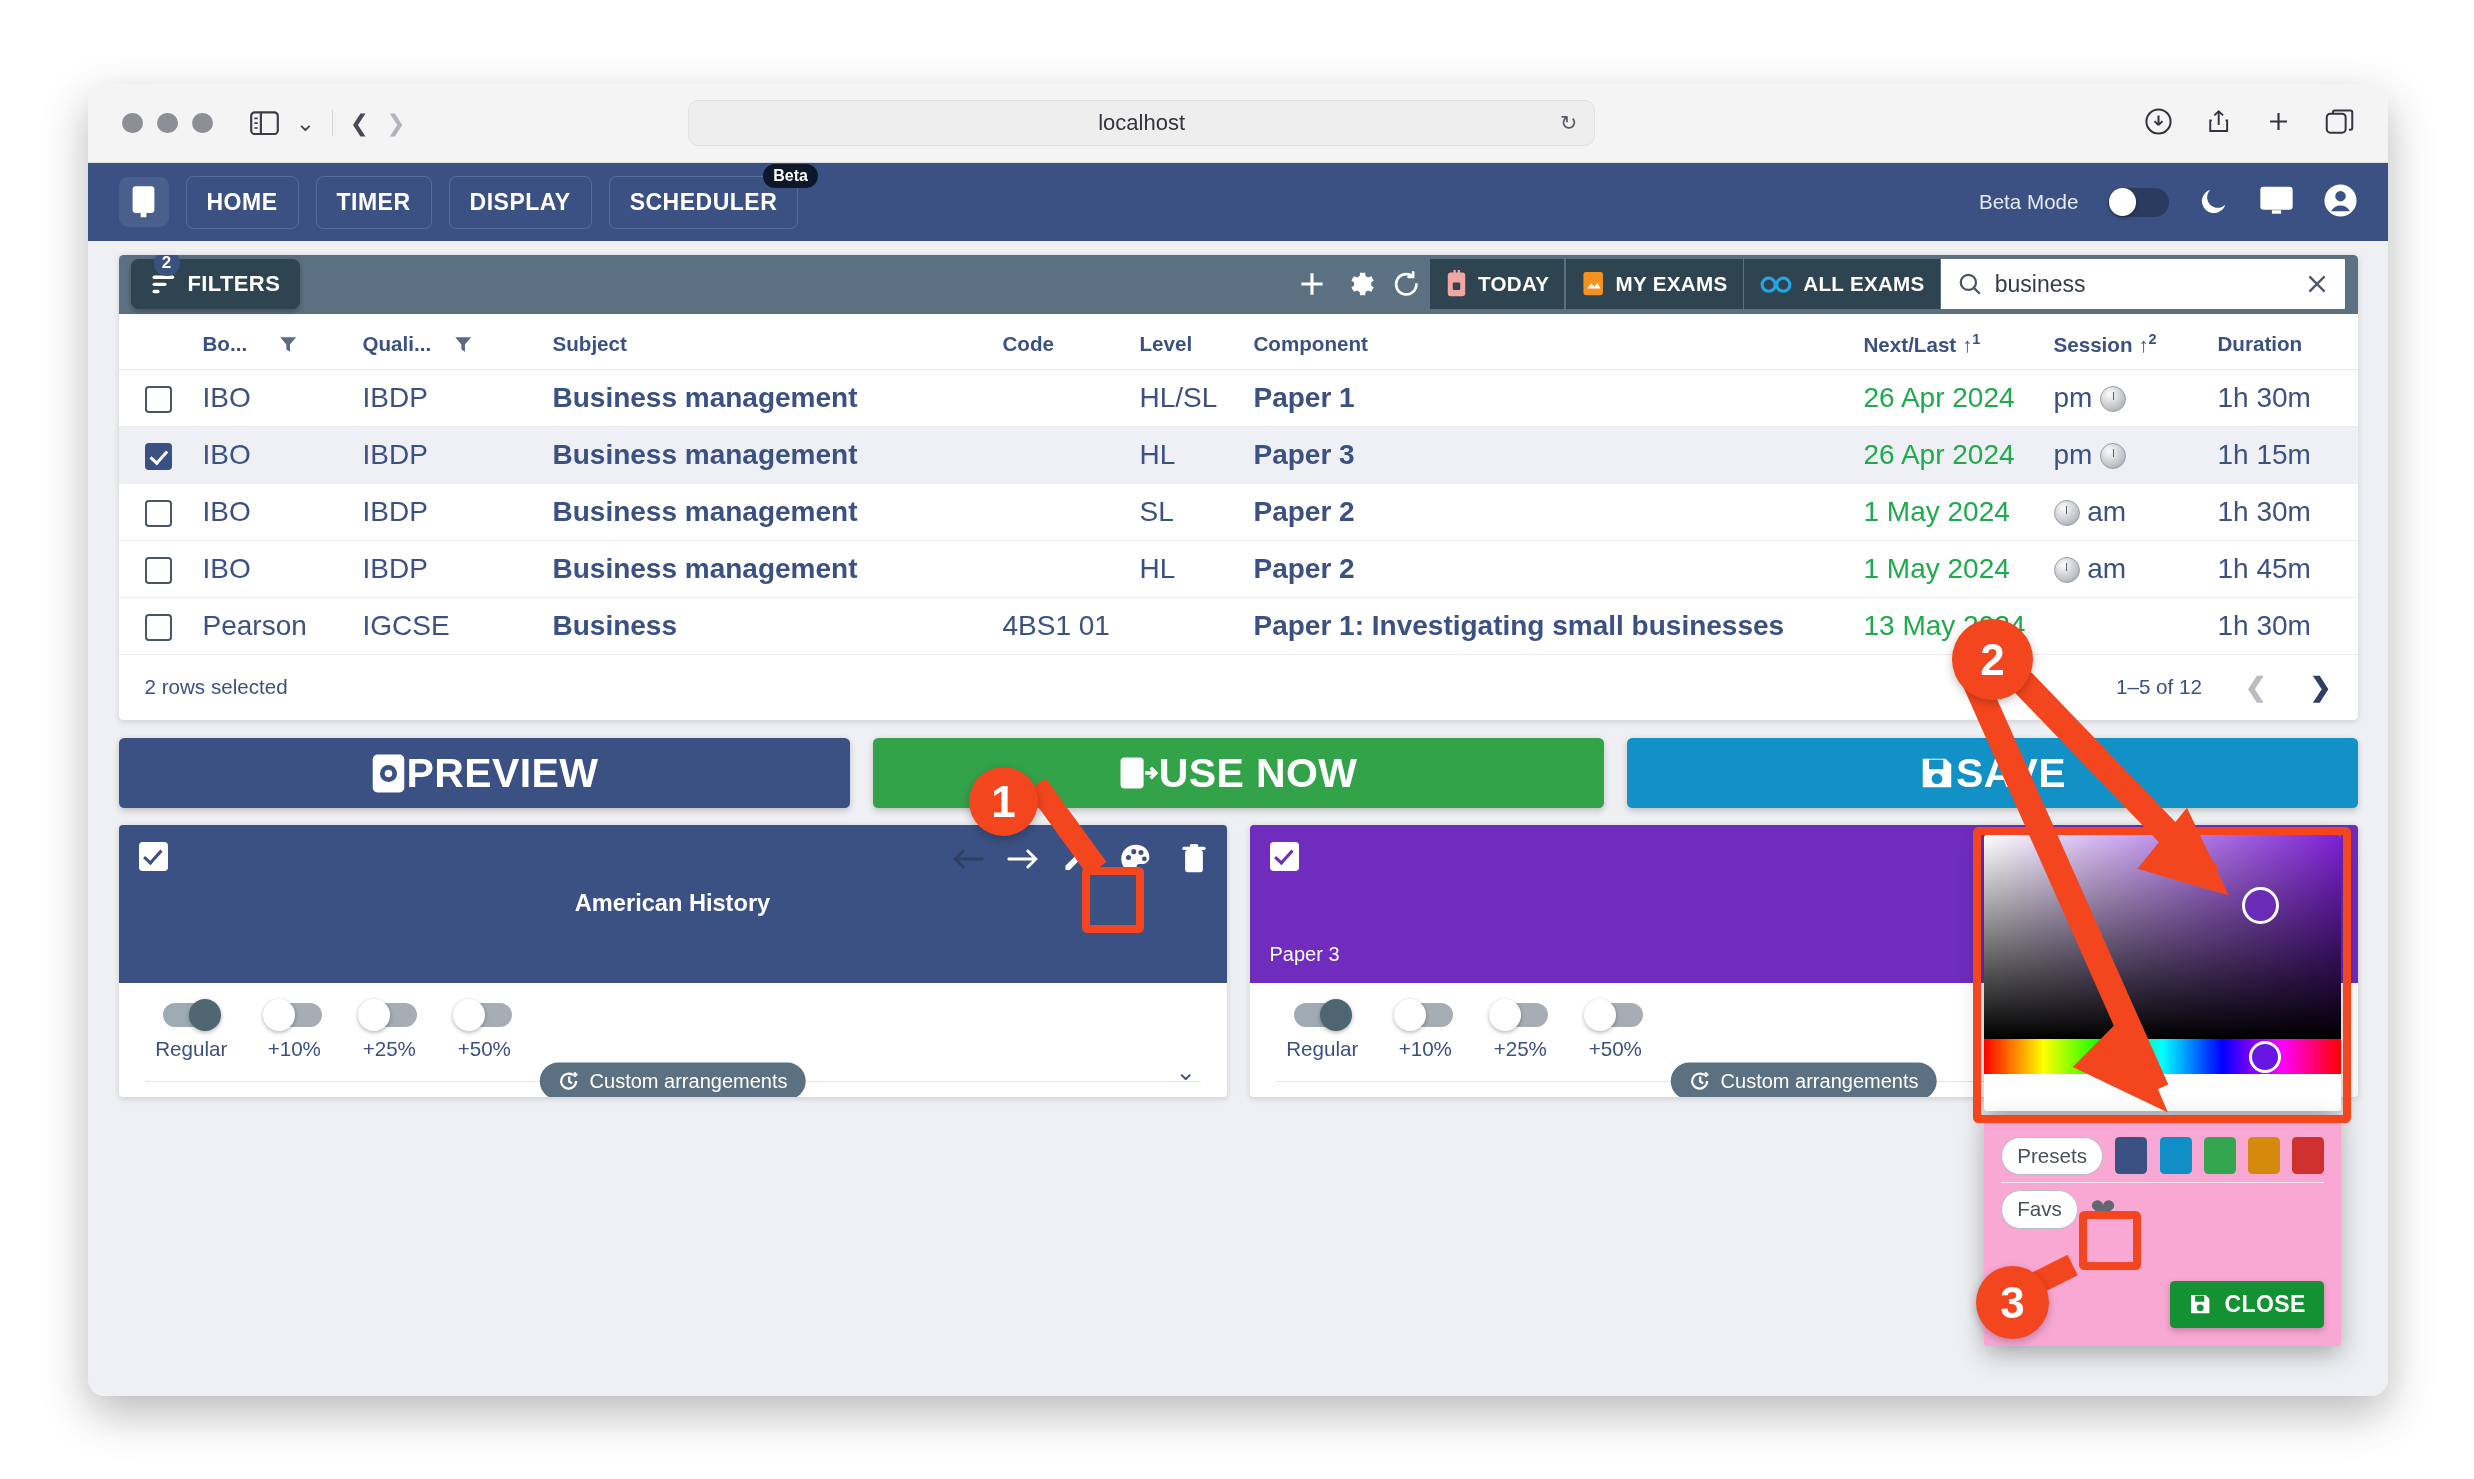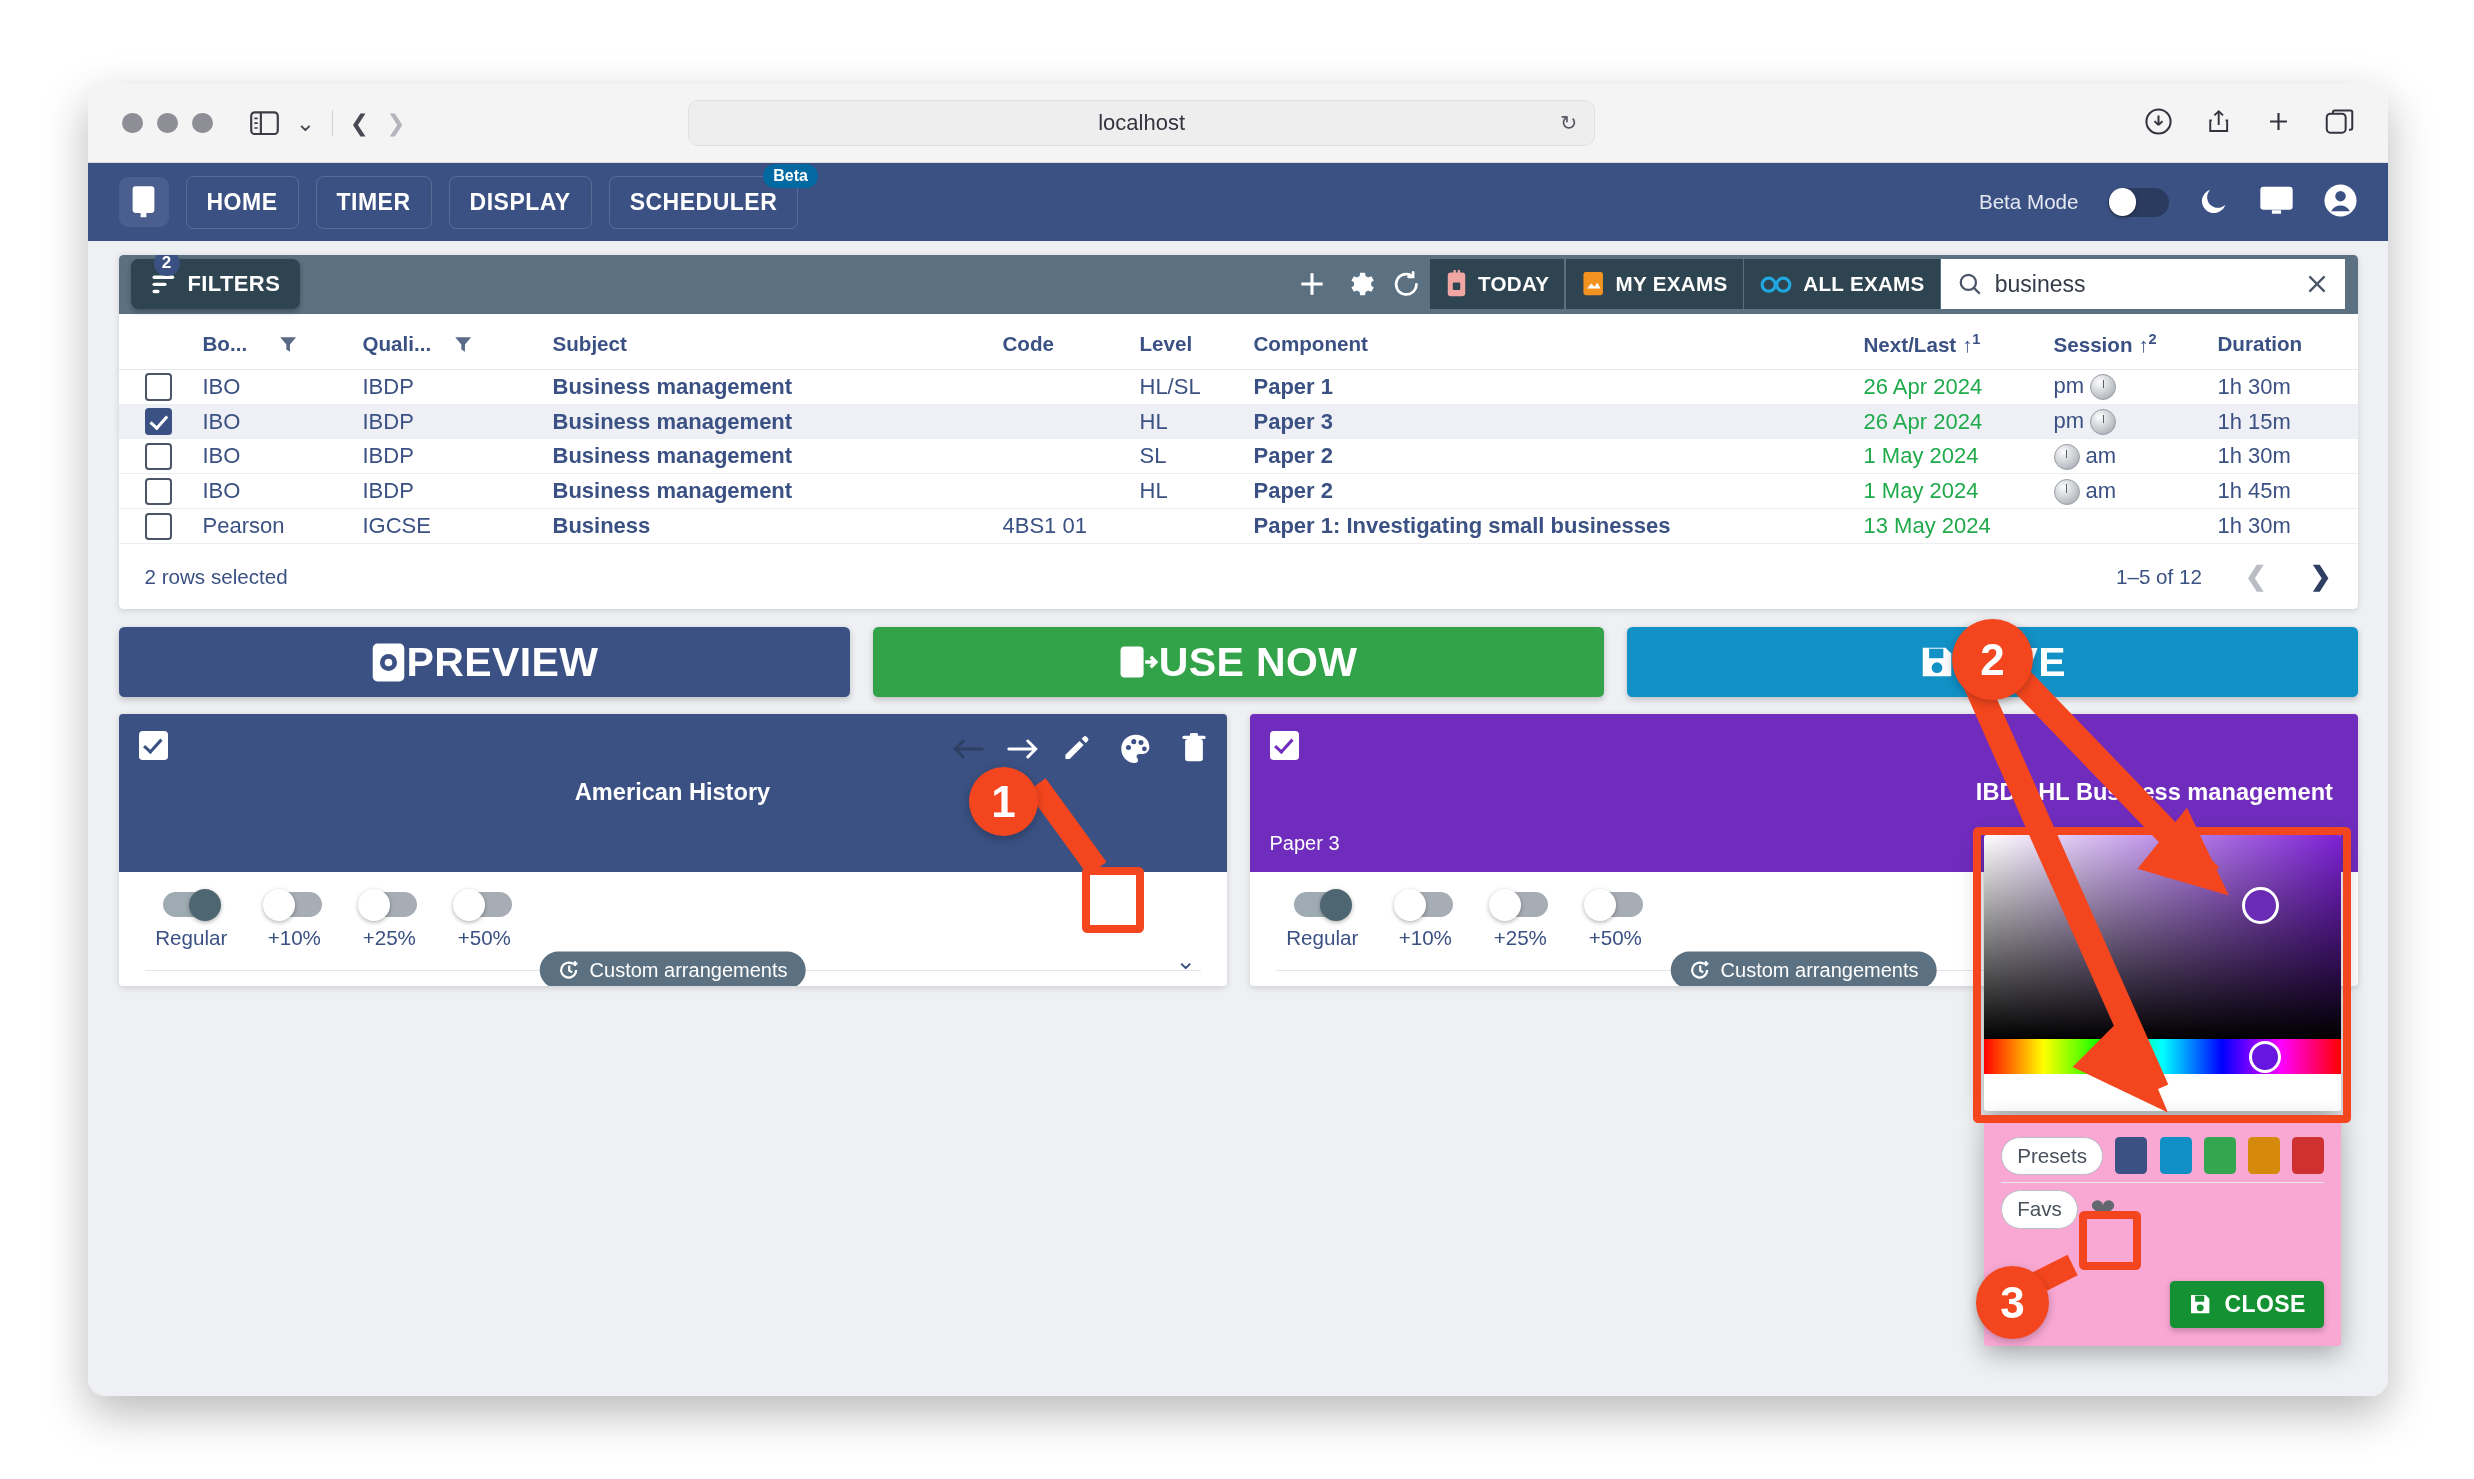--- a/index.html
+++ b/index.html
@@ -58,21 +58,21 @@
   }
   .navbtn {
     height: 53px; padding: 0 20px;
     border: 0.8px solid rgba(255,255,255,.16); border-radius: 7.6px;
     background: transparent; color: #fff;
     font-size: 23px; font-weight: 600; letter-spacing: 0.5px;
     display: flex; align-items: center; position: relative;
   }
   .beta-pill {
     position: absolute; top: -13px; right: -20.6px;
-    background: #0369a1; color: #fff; border-radius: 761px;
+    background: #0f172a; color: #fff; border-radius: 761px;
     font-size: 16px; font-weight: 600; padding: 3px 10px;
     letter-spacing: 0;
   }
   .appbar-right { margin-left: auto; display: flex; align-items: center; gap: 29px; color: #fff; }
   .beta-label { font-size: 20.6px; color: #e5e9f2; }
   .switch {
     width: 61px; height: 29px; border-radius: 761px;
     background: #2b3a5f; position: relative; display: inline-block;
   }
   .switch .knob {
@@ -117,22 +117,22 @@
   .searchbox .sterm { flex: 1; color: #343b48; }
 
   table { width: 100%; border-collapse: collapse; }
   thead th {
     font-size: 20.6px; color: #3b5183; font-weight: 600;
     text-align: left; padding: 17px 0 12.2px 0;
     border-bottom: 0.8px solid #e6e8ec; white-space: nowrap;
   }
   .sortnum { font-size: 14.5px; vertical-align: super; color: #3b5183; }
   tbody td {
-    font-size: 22px; color: #3b5183;
-    padding: 3px 0; border-bottom: 0.8px solid #eceef1; white-space: nowrap;
+    font-size: 28px; color: #3b5183;
+    padding: 12px 0; border-bottom: 0.8px solid #eceef1; white-space: nowrap;
   }
   tbody tr.sel { background: #eef0f5; }
   td.bold, th.bold { font-weight: 700; }
   td.date { color: #1faa4b; }
   .cbx {
     width: 27.4px; height: 27.4px; border: 2.3px solid #4a5568; border-radius: 3.8px;
     display: inline-block; vertical-align: middle; background: #fff;
   }
   .cbx.on { background: #3b5183; border-color: #3b5183; position: relative; }
   .cbx.on::after {

